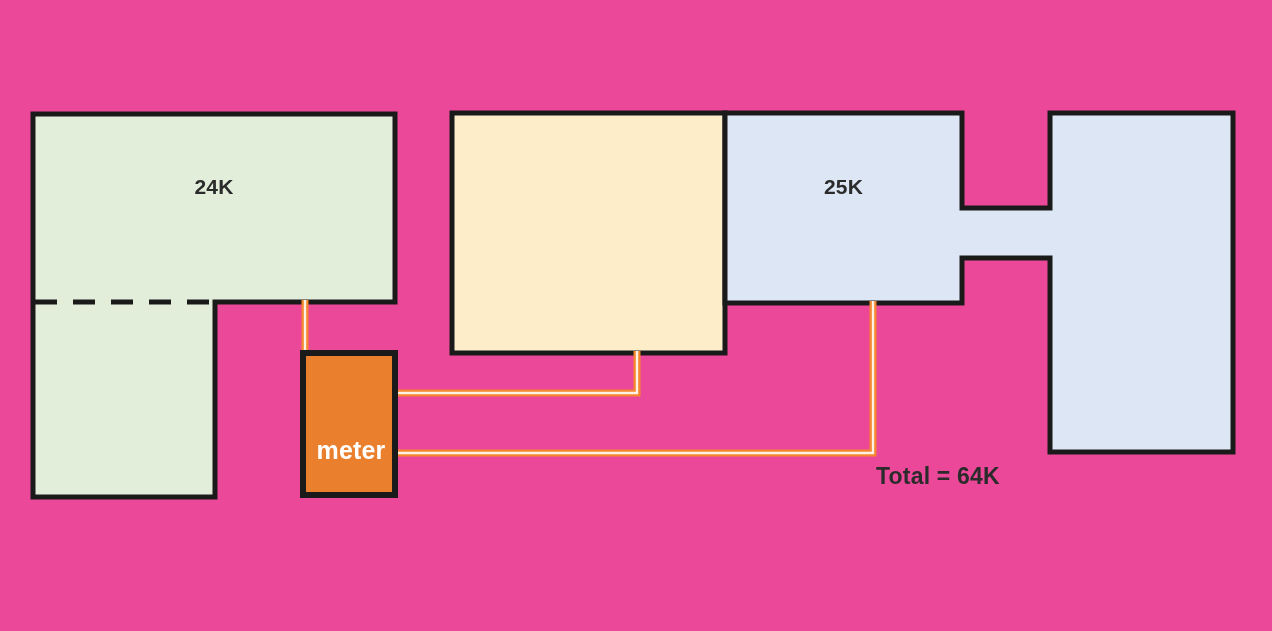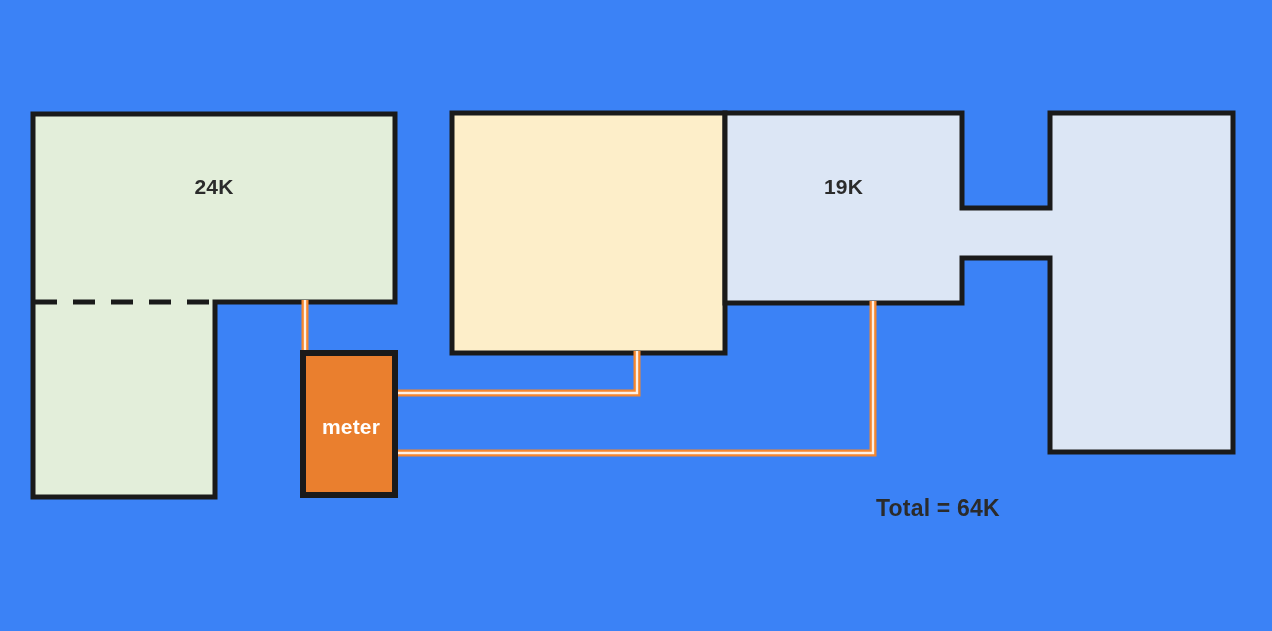--- a/index.html
+++ b/index.html
@@ -8,21 +8,21 @@
     padding: 0;
     background: #ffffff;
   }
   body {
     font-family: "Liberation Sans", sans-serif;
   }
   #stage {
     position: relative;
     width: 1272px;
     height: 631px;
-    background: #3b82f6;
+    background: #ec4899;
     overflow: hidden;
   }
   #stage svg {
     position: absolute;
     left: 0;
     top: 0;
     width: 1272px;
     height: 631px;
     display: block;
   }
@@ -32,31 +32,31 @@
     white-space: nowrap;
     pointer-events: none;
   }
   .area-label {
     font-size: 21px;
     font-weight: 700;
     color: #2b2b2b;
     letter-spacing: 0.2px;
   }
   .meter-label {
-    font-size: 21px;
+    font-size: 25px;
     font-weight: 700;
     color: #ffffff;
     letter-spacing: 0.2px;
+    margin-top: 21px;
   }
   .total-label {
     font-size: 23px;
     font-weight: 700;
     color: #2b2b2b;
     letter-spacing: 0.2px;
-    margin-top: 32px;
   }
 </style>
 </head>
 <body>
 
 <div id="stage">
 
   <svg viewBox="0 0 1272 631" xmlns="http://www.w3.org/2000/svg">
 
     <g>
@@ -104,19 +104,19 @@
 
     <g>
       <rect x="303" y="353" width="92" height="142" fill="#ea7f2e" stroke="#1a1a1a" stroke-width="6"></rect>
     </g>
 
   </svg>
 
   <div class="lbl area-label" style="left:33px; top:175px; width:362px; text-align:center;">24K</div>
 
 
-  <div class="lbl area-label" style="left:725px; top:175px; width:237px; text-align:center;">19K</div>
+  <div class="lbl area-label" style="left:725px; top:175px; width:237px; text-align:center;">25K</div>
 
   <div class="lbl meter-label" style="left:305px; top:415px; width:92px; text-align:center;">meter</div>
 
   <div class="lbl total-label" style="left:876px; top:463px;">Total = 64K</div>
 
 </div>
 
 </body></html>

